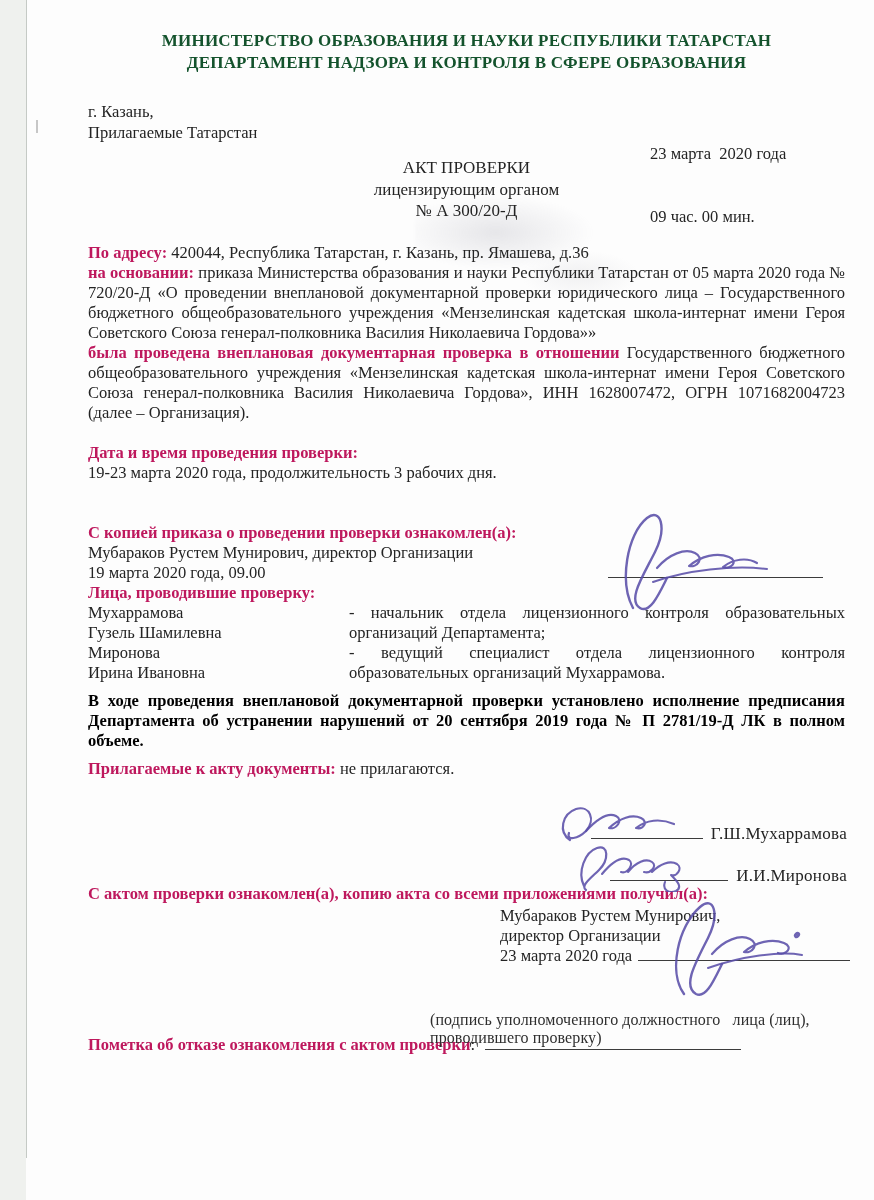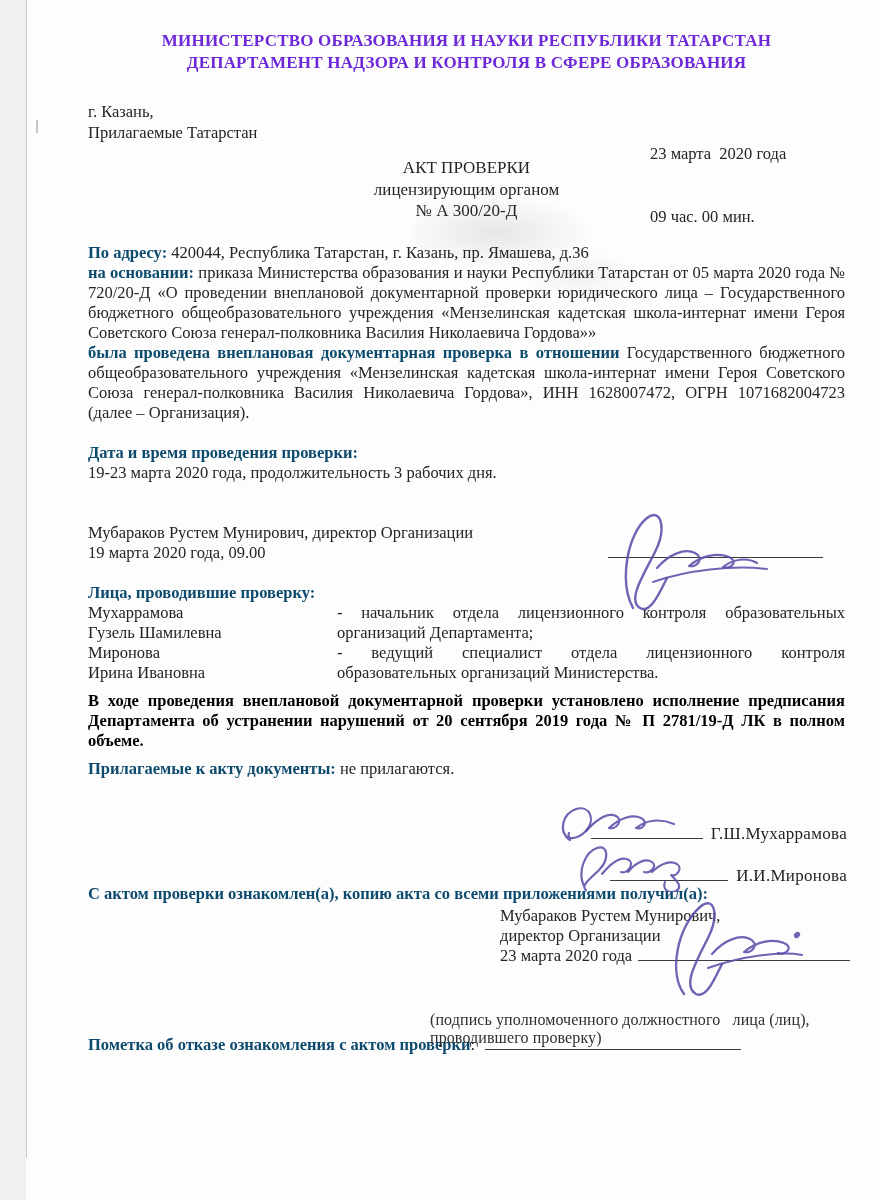--- a/index.html
+++ b/index.html
@@ -17,34 +17,34 @@
   .scan-edge{position:absolute;left:26px;top:0;width:1px;height:1158px;background:#c5cac5;}
   .scan-tick{position:absolute;left:36px;top:120px;width:2px;height:13px;background:#9a9a9a;opacity:.55;}
   .scan-smudge{position:absolute;left:415px;top:195px;width:180px;height:75px;
     background:radial-gradient(ellipse at 45% 50%, rgba(140,140,155,.20), rgba(140,140,155,0) 70%);
     filter:blur(1px);}
   .scan-smudge2{position:absolute;left:520px;top:250px;width:120px;height:50px;
     background:radial-gradient(ellipse, rgba(150,150,160,.12), rgba(150,150,160,0) 70%);}
 
   .abs{position:absolute;}
   p{margin:0;}
-  b{font-weight:700;color:#0c4a6e;}
+  b{font-weight:700;color:#be185d;}
   .j{text-align:justify;}
   .content{left:88px;width:757px;}
   .body-text{font-size:16.5px;line-height:20px;}
 
-  .org-header{top:30px;text-align:center;font-weight:700;font-size:17px;line-height:22px;color:#6d28d9;letter-spacing:.2px;}
+  .org-header{top:30px;text-align:center;font-weight:700;font-size:17px;line-height:22px;color:#14532d;letter-spacing:.2px;}
   .meta-row{top:101px;font-size:16.5px;line-height:21px;}
   .meta-right{position:absolute;left:562px;top:0;white-space:pre-wrap;}
   .doc-title{top:157px;text-align:center;font-size:17px;line-height:21.5px;}
 
   .row-flex{display:flex;justify-content:space-between;align-items:baseline;}
   .uline{display:inline-block;border-bottom:1.4px solid #3c3c3c;height:14px;}
 
-  .insp-row{display:flex;}
+  .insp-row{display:flex;gap:12px;}
   .insp-name{width:249px;flex:none;}
   .insp-role{flex:1;text-align:justify;}
 
   .bold-para{font-weight:700;color:#000000;}
 
   .sig-row{position:absolute;right:27px;display:flex;align-items:baseline;gap:8px;font-size:17px;}
   .sig-name{letter-spacing:.3px;}
 
   .recipient{left:500px;font-size:16.5px;line-height:20px;}
   .recipient .uline{width:212px;margin-left:6px;}
@@ -94,20 +94,21 @@
     <p class="j"><b>на основании:</b> <span>приказа Министерства образования и науки Республики Татарстан от 05 марта 2020 года № 720/20-Д «О проведении внеплановой документарной проверки юридического лица – Государственного бюджетного общеобразовательного учреждения «Мензелинская кадетская школа-интернат имени Героя Советского Союза генерал-полковника Василия Николаевича Гордова»»</span></p>
     <p class="j"><b>была проведена внеплановая документарная проверка в отношении</b> <span>Государственного бюджетного общеобразовательного учреждения «Мензелинская кадетская школа-интернат имени Героя Советского Союза генерал-полковника Василия Николаевича Гордова», ИНН 1628007472, ОГРН 1071682004723 (далее – Организация).</span></p>
   </div>
 
   <div class="abs content body-text" style="top:443px;">
     <p><b>Дата и время проведения проверки:</b></p>
     <p>19-23 марта 2020 года, продолжительность 3 рабочих дня.</p>
   </div>
 
   <div class="abs content body-text" style="top:523px;">
+    <p><b>С копией приказа о проведении проверки ознакомлен(а):</b></p>
     <p>Мубараков Рустем Мунирович, директор Организации</p>
     <div class="row-flex">
       <span>19 марта 2020 года, 09.00</span>
       <span class="uline" style="width:215px;margin-right:22px;"></span>
     </div>
   </div>
 
   <div class="abs content body-text" style="top:583px;">
     <p><b>Лица, проводившие проверку:</b></p>
     <div class="insp-row">
@@ -115,21 +116,21 @@
         <div>Мухаррамова</div>
         <div>Гузель Шамилевна</div>
       </div>
       <div class="insp-role">- начальник отдела лицензионного контроля образовательных организаций Департамента;</div>
     </div>
     <div class="insp-row">
       <div class="insp-name">
         <div>Миронова</div>
         <div>Ирина Ивановна</div>
       </div>
-      <div class="insp-role">- ведущий специалист отдела лицензионного контроля образовательных организаций Министерства.</div>
+      <div class="insp-role">- ведущий специалист отдела лицензионного контроля образовательных организаций Мухаррамова.</div>
     </div>
   </div>
 
   <div class="abs content body-text" style="top:691px;">
     <p class="j bold-para">В ходе проведения внеплановой документарной проверки установлено исполнение предписания Департамента об устранении нарушений от 20 сентября 2019 года № П 2781/19-Д ЛК в полном объеме.</p>
   </div>
 
   <div class="abs content body-text" style="top:759px;">
     <p><b>Прилагаемые к акту документы:</b> <span>не прилагаются.</span></p>
   </div>

